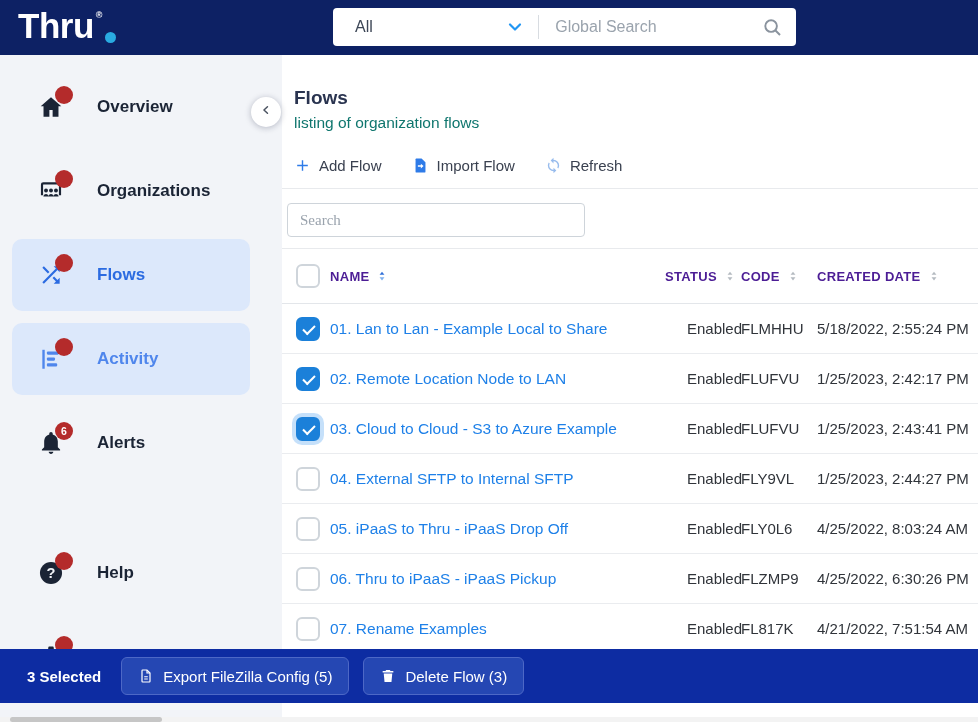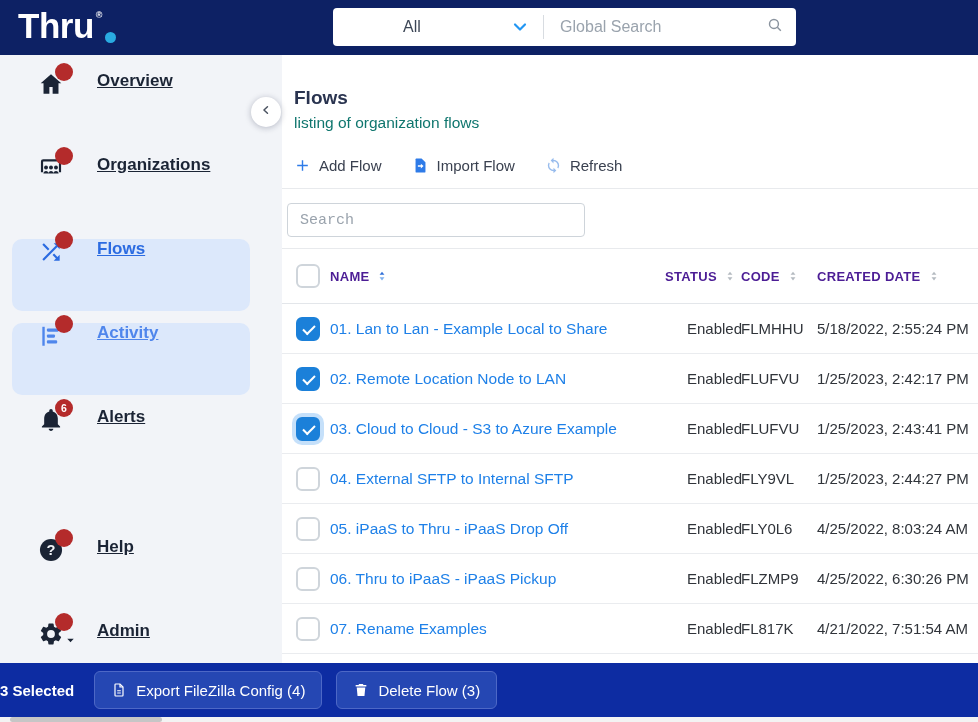--- a/index.html
+++ b/index.html
@@ -8,34 +8,34 @@
   .stage { position:relative; width:978px; height:722px; }
 
   
   .topbar { position:absolute; left:0; top:0; width:978px; height:55px; background:#0d2164; }
   .logo { position:absolute; left:18px; top:6px; color:#fff; font-size:35px; font-weight:800;
           letter-spacing:-0.5px; display:flex; align-items:flex-start; cursor:pointer; }
   .logo .reg { font-size:9px; font-weight:700; margin:4px 0 0 2px; }
   .logo .dot { width:11px; height:11px; border-radius:50%; background:#29abe2;
                display:inline-block; margin:26px 0 0 3px; }
   .nav-search { position:absolute; left:333px; top:8px; width:463px; height:38px; background:#fff;
-                border-radius:4px; display:flex; align-items:center;padding-left:48px; }
+                border-radius:4px; display:flex; align-items:center; }
   .ns-filter { width:207px; height:100%; display:flex; align-items:center; padding-left:22px; cursor:pointer; }
   .ns-filter .val { font-size:16px; color:#3c4656; }
   .ns-filter .chev { margin-left:auto; margin-right:13px; width:20px; height:20px; color:#2196f3; }
   .ns-div { width:1px; height:24px; background:#d8dce1; }
   .ns-input { flex:1; height:100%; border:none; outline:none; font-size:16px; color:#333; padding-left:16px;
               background:transparent; font-family:"Liberation Sans", sans-serif; }
   .ns-input::placeholder { color:#9aa3ad; }
   .ns-mag { width:21px; height:21px; color:#8a939e; margin-right:13px; cursor:pointer; }
 
   
   .sidebar { position:absolute; left:0; top:55px; width:282px; height:667px; background:#f2f4f8; }
   .side-item { width:238px; height:72px; margin:0 auto 12px 12px; border-radius:10px;
-               display:flex; padding-left:26px; cursor:pointer; color:#1b2435;text-decoration:underline; }
+               display:flex; align-items:center; padding-left:26px; cursor:pointer; color:#1b2435; }
   .side-item:first-child { margin-top:16px; }
   .side-item.active { background:#dce8fb; }
   .side-item.gap-before { margin-top:58px; }
   .side-icon { width:26px; height:26px; position:relative; flex:0 0 26px; }
   .side-icon svg { width:26px; height:26px; display:block; }
   .side-icon .mini-chev { position:absolute; width:11px; height:11px; right:-12px; bottom:1px; }
   .side-icon .mini-chev svg { width:11px; height:11px; }
   .badge { position:absolute; top:-8px; right:-9px; min-width:18px; height:18px; border-radius:50%;
            background:#b42b2b; color:#fff; font-size:10.5px; font-weight:700;
            display:flex; align-items:center; justify-content:center; padding:0 3px; }
@@ -52,21 +52,21 @@
   .page-subtitle { font-size:15.5px; color:#0f766e; margin-top:5px; }
   .actions-row { display:flex; gap:30px; margin:25px 0 0 12px; align-items:center; }
   .action-btn { display:flex; align-items:center; gap:8px; cursor:pointer; }
   .action-btn .a-icon { width:17px; height:17px; }
   .action-btn .a-icon svg { width:17px; height:17px; display:block; }
   .action-label { font-size:15px; color:#3a4150; }
   .icon-plus { color:#2e7be8; } .icon-import { color:#2e7be8; } .icon-refresh { color:#98bced; }
   .hr { border-top:1px solid #e8eaed; margin-top:14px; }
   .tbl-search { margin:14px 0 0 5px; width:298px; height:34px; border:1px solid #ced4da; border-radius:4px;
                 font-size:15px; color:#333; padding:0 12px; outline:none;
-                font-family:Liberation Mono, monospace; }
+                font-family:Liberation Serif, serif; }
   .tbl-search::placeholder { color:#9aa3ad; }
 
   .grid-row { display:grid; grid-template-columns:48px 335px 76px 76px 1fr; align-items:center; }
   .thead { height:56px; margin-top:11px; border-top:1px solid #e8eaed; border-bottom:1px solid #e3e6ea; }
   .cb-cell { padding-left:14px; }
   .cb { width:24px; height:24px; border:2px solid #cfd5db; border-radius:6px; background:#fff;
         display:block; position:relative; cursor:pointer; }
   .cb.checked { background:#1b80d9; border-color:#1b80d9; }
   .cb.checked::after { content:""; position:absolute; left:5px; top:6px; width:10px; height:5px;
         border-left:2.5px solid #fff; border-bottom:2.5px solid #fff; transform:rotate(-45deg); }
@@ -78,22 +78,22 @@
   .sort-icon .up, .sort-icon .dn { fill:#b4bac0; }
   .col-head.sorted .up { fill:#2f6fd8; } .col-head.sorted .dn { fill:#7fb0ee; }
 
   .trow { height:50px; border-bottom:1px solid #eaecef; }
   .flow-link { font-size:15.5px; color:#1e80e8; text-decoration:none; cursor:pointer; }
   .status-cell { display:flex; align-items:center; gap:22px; }
   .status-dot { width:7px; height:7px; border-radius:50%; background:#2fc28c; }
   .status-label, .code, .created { font-size:15px; color:#30343a; }
 
   
-  .sel-bar { position:absolute; left:0; top:663px; width:978px; height:54px; background:#0d2ca2;
-             display:flex; align-items:center; padding-left:0; gap:14px; z-index:10; }
+  .sel-bar { position:absolute; left:0; top:649px; width:978px; height:54px; background:#0d2ca2;
+             display:flex; align-items:center; padding-left:27px; gap:14px; z-index:10; }
   .sel-count { color:#fff; font-size:15px; font-weight:700; margin-right:6px; }
   .bar-btn { height:38px; background:#2547b3; border:1px solid #4d68c6; border-radius:6px; color:#fff;
              display:flex; align-items:center; gap:9px; padding:0 16px; font-size:15px; cursor:pointer; }
   .bar-btn .b-icon { width:16px; height:16px; color:#fff; }
   .bar-btn .b-icon svg { width:16px; height:16px; display:block; }
 
   .hscroll { position:absolute; left:0; top:717px; width:978px; height:5px; background:#f3f3f3; z-index:11; }
   .hscroll .thumb { position:absolute; left:10px; top:0; width:152px; height:5px; background:#c6c6c6;
                     border-radius:3px; cursor:pointer; }
 </style>
@@ -385,21 +385,21 @@
   <div class="sel-bar" id="sel-bar">
     <span class="sel-count">3 Selected</span>
       <button class="bar-btn">
     <span class="b-icon">
           <svg viewBox="0 0 24 24" fill="none" stroke="currentColor" stroke-width="1.8">
             <path d="M13.5 3H7a1 1 0 0 0-1 1v16a1 1 0 0 0 1 1h10a1 1 0 0 0 1-1V7.5z"></path>
             <path d="M13.5 3v4.5H18"></path>
             <path d="M9.3 13h5.4M9.3 16.4h5.4" stroke-width="1.6"></path>
           </svg>
         </span>
-    <span class="bar-btn-label">Export FileZilla Config (4)</span>
+    <span class="bar-btn-label">Export FileZilla Config (5)</span>
   </button>
       <button class="bar-btn">
     <span class="b-icon">
           <svg viewBox="0 0 24 24" fill="currentColor">
             <path d="M9.2 3h5.6l1 1.6H20v2H4v-2h4.2zM5.6 8.4h12.8L17.2 21H6.8z"></path>
           </svg>
         </span>
     <span class="bar-btn-label">Delete Flow (3)</span>
   </button>
     </div>

